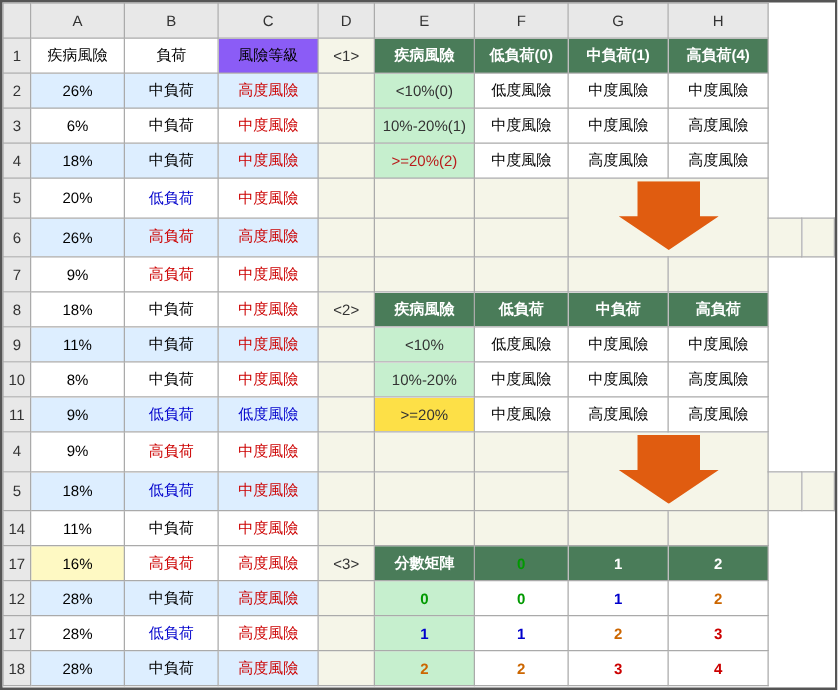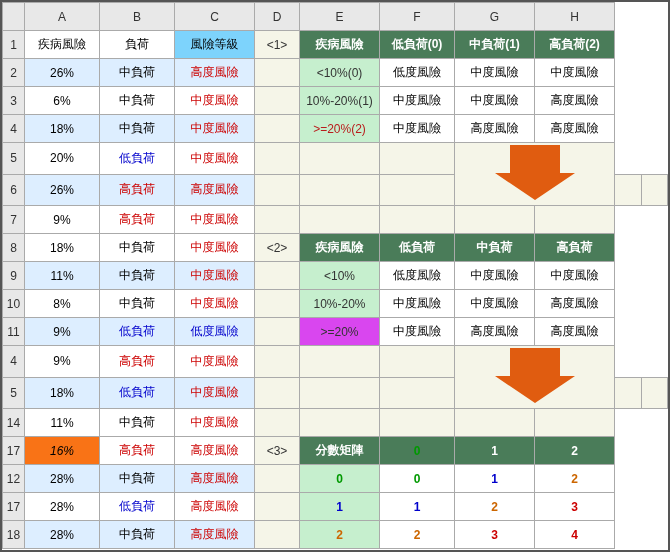--- a/index.html
+++ b/index.html
@@ -86,26 +86,26 @@
         <th class="col-header">F</th>
         <th class="col-header">G</th>
         <th class="col-header">H</th>
       </tr>
     </thead>
     <tbody id="table-body">
     <tr>
           <td class="row-header">1</td>
           <td style="background: rgb(255, 255, 255);">疾病風險</td>
           <td style="background: rgb(255, 255, 255);">負荷</td>
-          <td style="background: #7dd3fc;">風險等級</td>
+          <td style="background: #8b5cf6;">風險等級</td>
           <td style="background: rgb(245, 245, 232); color: rgb(51, 51, 51);">&lt;1&gt;</td>
           <td style="background: rgb(74, 124, 89); color: rgb(255, 255, 255); font-weight: bold;">疾病風險</td>
           <td style="background: rgb(74, 124, 89); color: rgb(255, 255, 255); font-weight: bold;">低負荷(0)</td>
           <td style="background: rgb(74, 124, 89); color: rgb(255, 255, 255); font-weight: bold;">中負荷(1)</td>
-          <td style="background: rgb(74, 124, 89); color: rgb(255, 255, 255); font-weight: bold;">高負荷(2)</td>
+          <td style="background: rgb(74, 124, 89); color: rgb(255, 255, 255); font-weight: bold;">高負荷(4)</td>
         </tr>
         <tr>
           <td class="row-header">2</td>
           <td style="background: rgb(221, 238, 255);">26%</td>
           <td style="background: rgb(221, 238, 255);">中負荷</td>
           <td style="background: rgb(221, 238, 255); color: rgb(204, 0, 0);">高度風險</td>
           <td style="background: rgb(245, 245, 232);"></td>
           <td style="background: rgb(198, 239, 206); color: rgb(51, 51, 51);">&lt;10%(0)</td>
           <td style="background: rgb(255, 255, 255);">低度風險</td>
           <td style="background: rgb(255, 255, 255);">中度風險</td>
@@ -199,21 +199,21 @@
           <td style="background: rgb(255, 255, 255);">中度風險</td>
           <td style="background: rgb(255, 255, 255);">中度風險</td>
           <td style="background: rgb(255, 255, 255);">高度風險</td>
         </tr>
         <tr>
           <td class="row-header">11</td>
           <td style="background: rgb(221, 238, 255);">9%</td>
           <td style="background: rgb(221, 238, 255); color: rgb(0, 0, 204);">低負荷</td>
           <td style="background: rgb(221, 238, 255); color: rgb(0, 0, 204);">低度風險</td>
           <td style="background: rgb(245, 245, 232);"></td>
-          <td style="background: #d946ef; color: rgb(51, 51, 51);">&gt;=20%</td>
+          <td style="background: #fde047; color: rgb(51, 51, 51);">&gt;=20%</td>
           <td style="background: rgb(255, 255, 255);">中度風險</td>
           <td style="background: rgb(255, 255, 255);">高度風險</td>
           <td style="background: rgb(255, 255, 255);">高度風險</td>
         </tr>
         <tr>
           <td class="row-header">4</td>
           <td style="background: rgb(255, 255, 255);">9%</td>
           <td style="background: rgb(255, 255, 255); color: rgb(204, 0, 0);">高負荷</td>
           <td style="background: rgb(255, 255, 255); color: rgb(204, 0, 0);">中度風險</td>
           <td style="background: rgb(245, 245, 232);"></td>
@@ -240,21 +240,21 @@
           <td style="background: rgb(255, 255, 255);">中負荷</td>
           <td style="background: rgb(255, 255, 255); color: rgb(204, 0, 0);">中度風險</td>
           <td style="background: rgb(245, 245, 232);"></td>
           <td style="background: rgb(245, 245, 232);"></td>
           <td style="background: rgb(245, 245, 232);"></td>
           <td style="background: rgb(245, 245, 232);"></td>
           <td style="background: rgb(245, 245, 232);"></td>
         </tr>
         <tr>
           <td class="row-header">17</td>
-          <td style="background: #f97316; font-style: italic;">16%</td>
+          <td style="background: #fef9c3;">16%</td>
           <td style="background: rgb(255, 255, 255); color: rgb(204, 0, 0);">高負荷</td>
           <td style="background: rgb(255, 255, 255); color: rgb(204, 0, 0);">高度風險</td>
           <td style="background: rgb(245, 245, 232); color: rgb(51, 51, 51);">&lt;3&gt;</td>
           <td style="background: rgb(74, 124, 89); color: rgb(255, 255, 255); font-weight: bold;">分數矩陣</td>
           <td style="background: rgb(74, 124, 89); color: rgb(0, 153, 0); font-weight: bold;">0</td>
           <td style="background: rgb(74, 124, 89); color: rgb(255, 255, 255); font-weight: bold;">1</td>
           <td style="background: rgb(74, 124, 89); color: rgb(255, 255, 255); font-weight: bold;">2</td>
         </tr>
         <tr>
           <td class="row-header">12</td>

